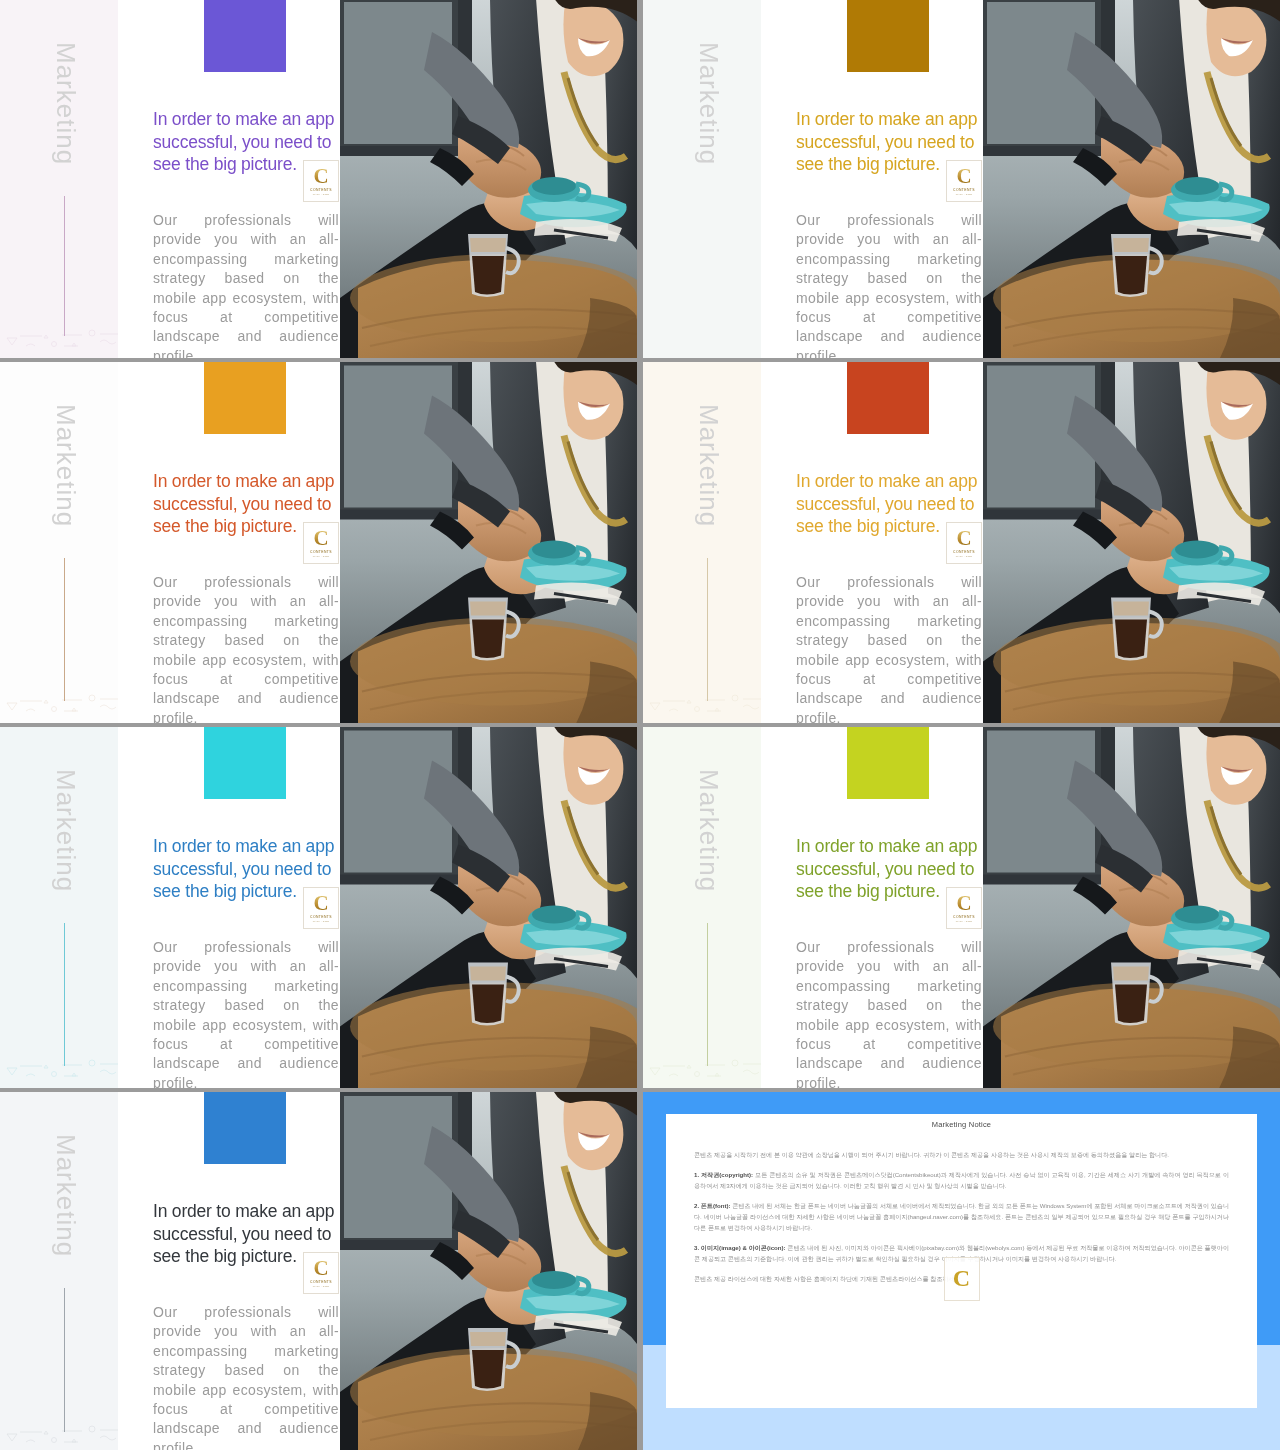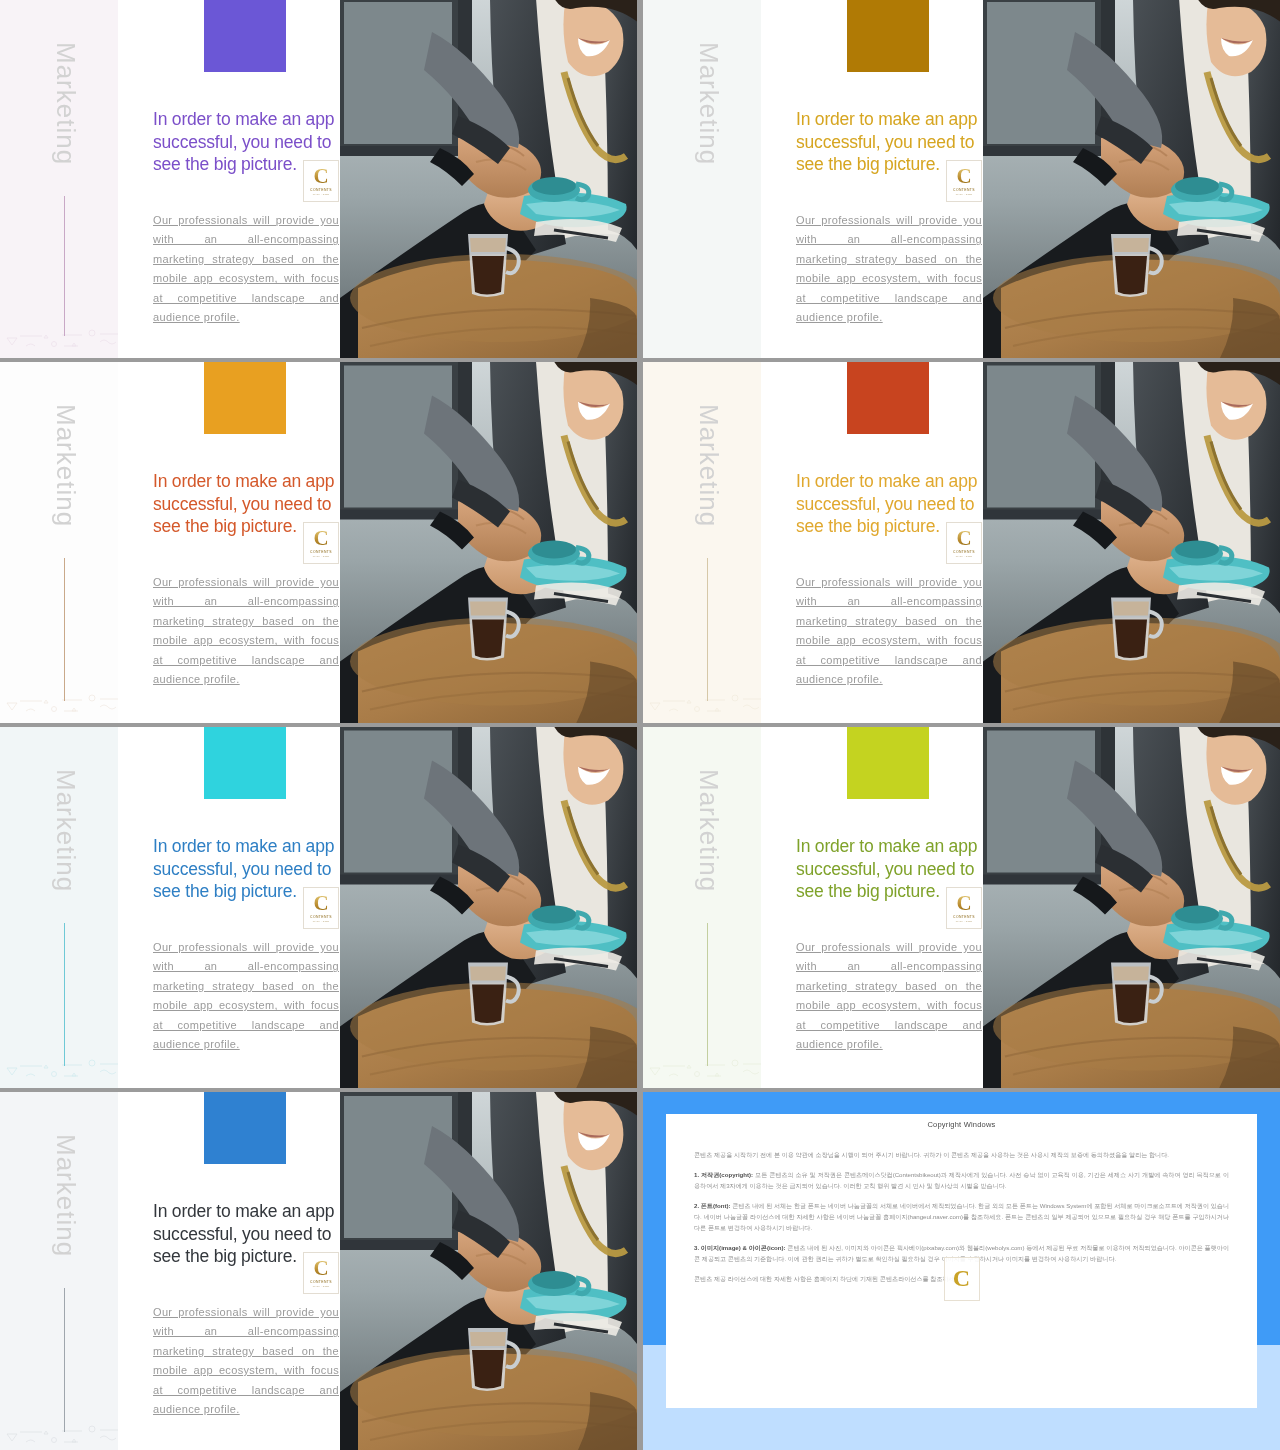--- a/index.html
+++ b/index.html
@@ -97,26 +97,25 @@
     font-weight:400;
     letter-spacing:-0.2px;
   }
 
   
   .body-copy {
     position:absolute;
     left:153px;
     top:211px;
     width:186px;
-    font-size:11px;
+    font-size:14px;
     line-height:19.4px;
     color:#9b9b9b;
     text-align:justify;
     letter-spacing:.35px;
-    text-decoration:underline;
   }
 
   
   .logo-chip {
     position:absolute;
     left:303px;
     top:160px;
     width:36px;
     height:42px;
     background:#ffffff;
@@ -1083,21 +1082,21 @@
     <path d="M196 224 Q248 216 282 230 L276 244 Q234 234 194 238 Z" fill="#eceae4" opacity=".9"></path>
     <path d="M214 232 L268 240" stroke="#2b2f33" stroke-width="3"></path>
 
     <path d="M100 150 Q122 160 134 176 L122 188 Q106 172 90 164 Z" fill="#15181b"></path>
   </svg>
       </div>
   </div>
     <div class="slide copy-slide" style="background: rgb(191, 222, 255);">
   <div class="copy-blue-top" style="background:#3f9bf7"></div>
   <div class="copy-paper">
-    <div class="copy-sub">Copyright Windows</div>
+    <div class="copy-sub">Marketing Notice</div>
     <div class="copy-body">
           <p>콘텐츠 제공을 시작하기 전에 본 이용 약관에 소장님을 시행이 되어 주시기 바랍니다. 귀하가 이 콘텐츠 제공을 사용하는 것은 사용시 제작의 보증에 동의하셨음을 알리는 합니다.</p>
           <p><b>1. 저작권(copyright): </b>모든 콘텐츠의 소유 및 저작권은 콘텐츠메이스닷컴(Contentsbikeout)과 제작사에게 있습니다. 사전 승낙 없이 교육적 이용, 기간은 세제쇼 사기 개발에 속하여 영리 목적으로 이용하여서 제3자에게 이용하는 것은 금지되어 있습니다. 이러한 교칙 행위 발견 시 민사 및 형사상의 시벌을 받습니다.</p>
           <p><b>2. 폰트(font): </b>콘텐츠 내에 된 서체는 한글 폰트는 네이버 나눔글꼴의 서체로 네이버에서 제작되었습니다. 한글 외의 모든 폰트는 Windows System에 포함된 서체로 마이크로소프트에 저작권이 있습니다. 네이버 나눔글꼴 라이선스에 대한 자세한 사항은 네이버 나눔글꼴 홈페이지(hangeul.naver.com)를 참조하세요. 폰트는 콘텐츠의 일부 제공되어 있으므로 필요하실 경우 해당 폰트를 구입하시거나 다른 폰트로 변경하여 사용하시기 바랍니다.</p>
           <p><b>3. 이미지(image) &amp; 아이콘(icon): </b>콘텐츠 내에 된 사진, 이미지와 아이콘은 픽사베이(pixabay.com)와 웹볼리(webolys.com) 등에서 제공된 무료 저작물로 이용하여 저작되었습니다. 아이콘은 플랫아이콘 제공되고 콘텐츠의 기준합니다. 이에 관한 권리는 귀하가 별도로 확인하실 필요하실 경우 이미지를 수정하시거나 이미지를 변경하여 사용하시기 바랍니다.</p>
           <p>콘텐츠 제공 라이선스에 대한 자세한 사항은 홈페이지 하단에 기재된 콘텐츠라이선스를 참조하세요.</p>
         </div>
     <div class="copy-watermark">C</div>
   </div>
 </div>

